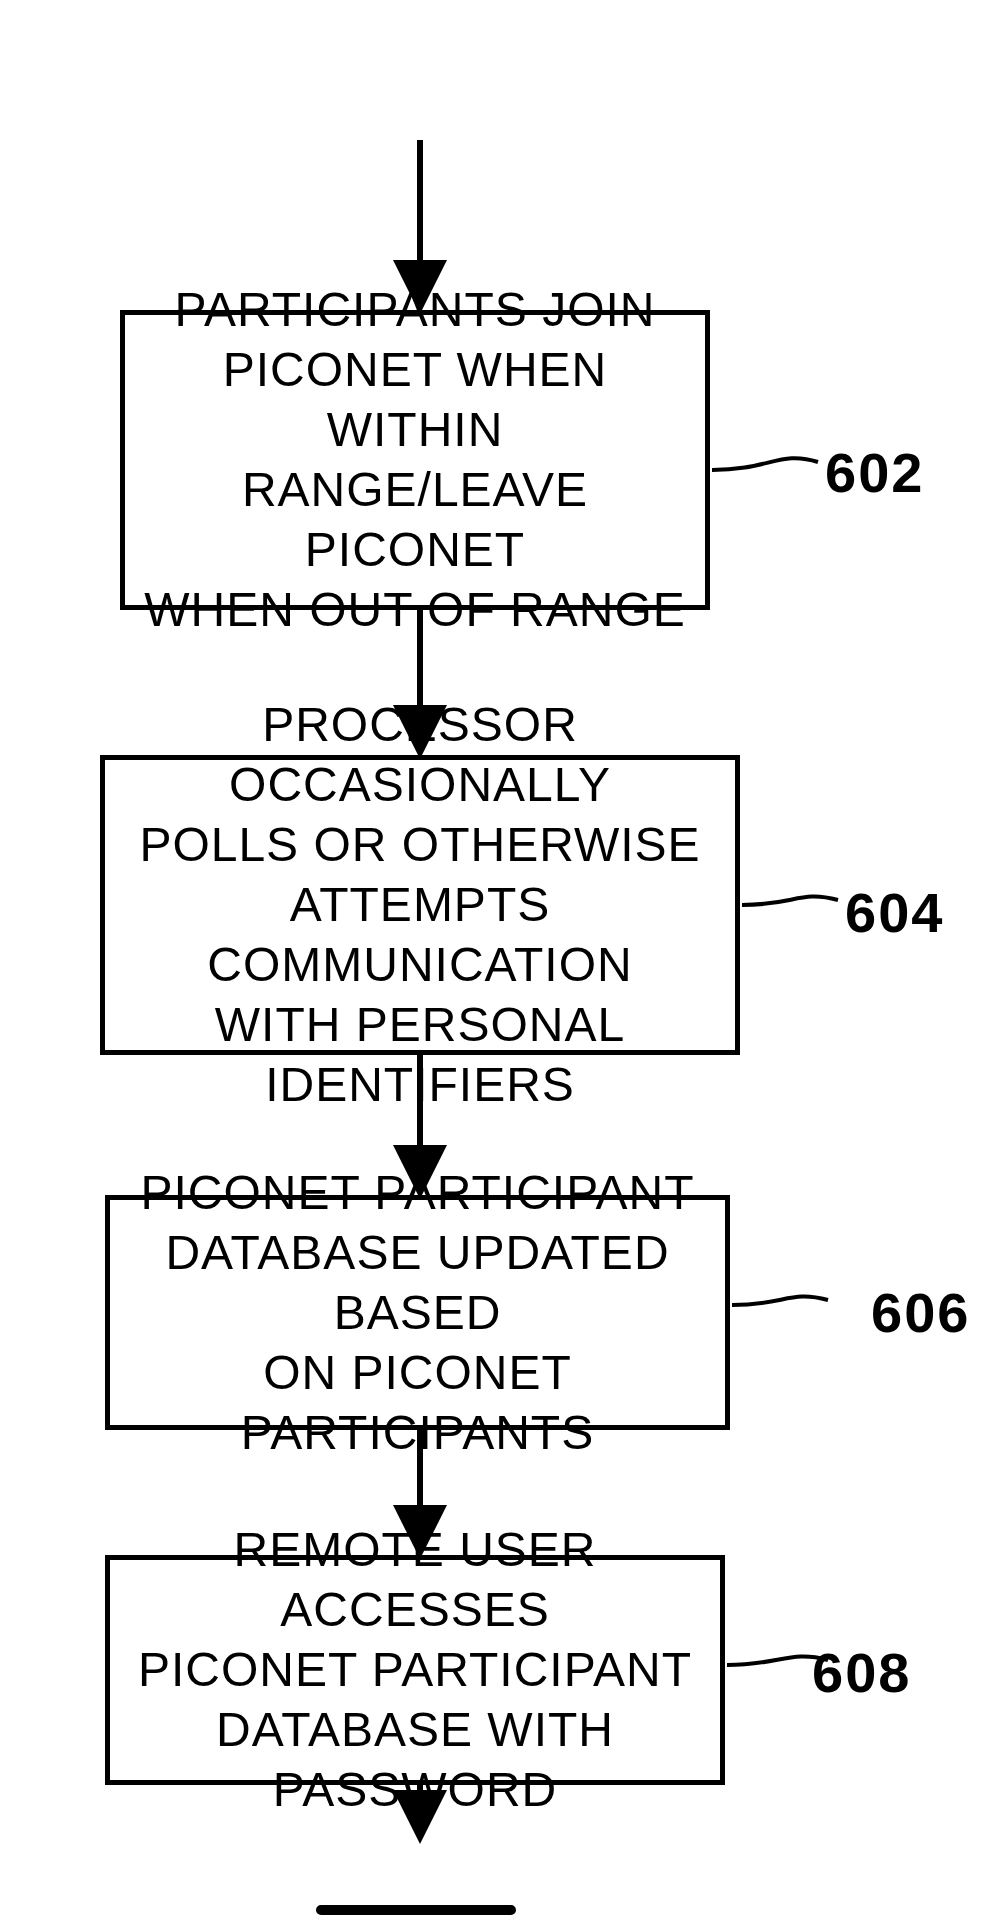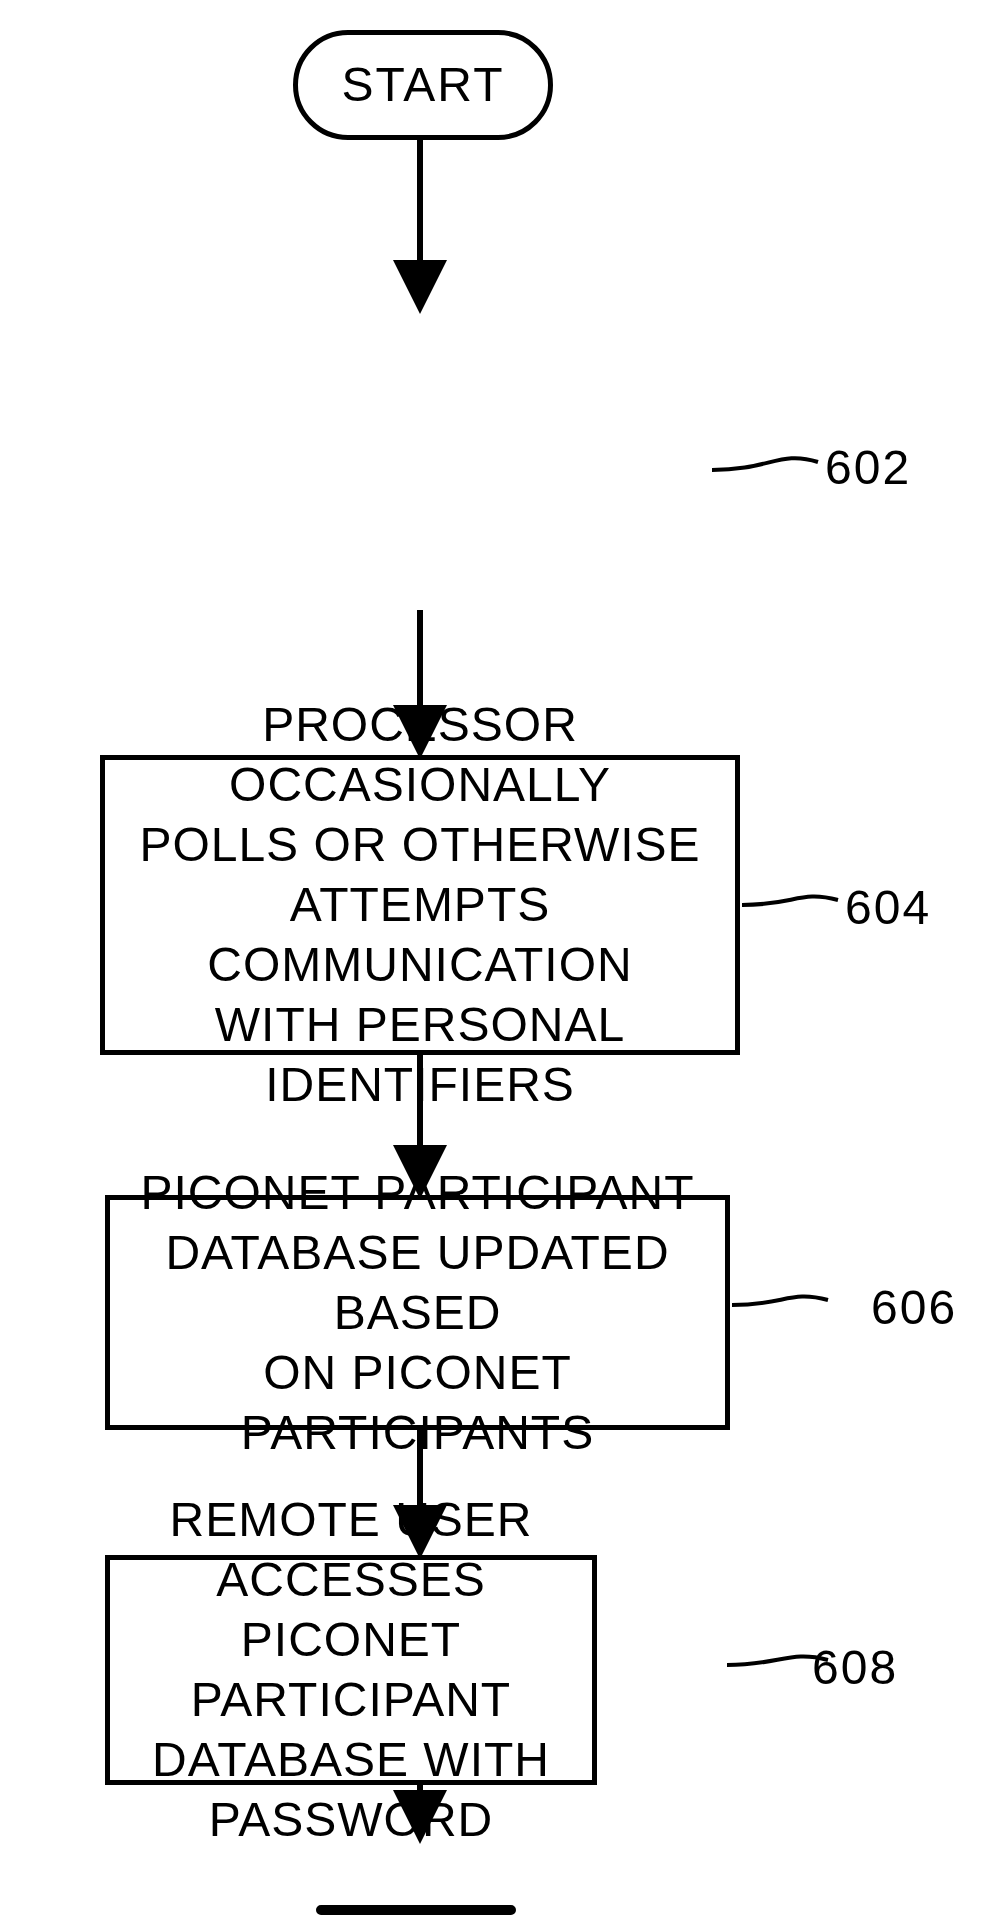--- a/index.html
+++ b/index.html
@@ -36,55 +36,59 @@
     align-items: center;
     justify-content: center;
     text-align: center;
     font-size: 48px;
     letter-spacing: 1px;
     line-height: 1.25;
     padding: 10px 10px;
   }
   .ref {
     position: absolute;
-    font-size: 48px;
+    font-size: 56px;
     letter-spacing: 2px;
+    font-weight: bold;
   }
   .conn {
     position: absolute;
     pointer-events: none;
   }
 </style>
 </head>
 <body>
 
 <div class="canvas">
 
-  <div class="term" style="left:293px; top:30px; width:260px; height:110px;">
-    <span>START</span>
+
+  <div class="box" style="left:120px; top:310px; width:590px; height:300px; white-space:pre-line;">
+    <span>PARTICIPANTS JOIN
+PICONET WHEN WITHIN
+RANGE/LEAVE PICONET
+WHEN OUT OF RANGE</span>
   </div>
-
   <div class="ref" style="left:825px; top:440px;">602</div>
 
   <div class="box" style="left:100px; top:755px; width:640px; height:300px; white-space:pre-line;">
     <span>PROCESSOR OCCASIONALLY
 POLLS OR OTHERWISE
 ATTEMPTS COMMUNICATION
 WITH PERSONAL IDENTIFIERS</span>
   </div>
   <div class="ref" style="left:845px; top:880px;">604</div>
 
   <div class="box" style="left:105px; top:1195px; width:625px; height:235px; white-space:pre-line;">
     <span>PICONET PARTICIPANT
 DATABASE UPDATED BASED
 ON PICONET PARTICIPANTS</span>
   </div>
   <div class="ref" style="left:835px; top:1280px;margin-left:36px;">606</div>
 
-  <div class="box" style="left:105px; top:1555px; width:492px; height:230px; white-space:pre-line;">
+  <div class="box" style="left:105px; top:1555px; width:620px; height:230px; white-space:pre-line;">
     <span>REMOTE USER ACCESSES
 PICONET PARTICIPANT
 DATABASE WITH PASSWORD</span>
   </div>
   <div class="ref" style="left:812px; top:1640px;">608</div>
 
   <div class="term" style="left:316px; top:1905px; width:200px; height:-10px; height:0;"></div>
 
 
   <svg class="conn" width="982" height="1930">

